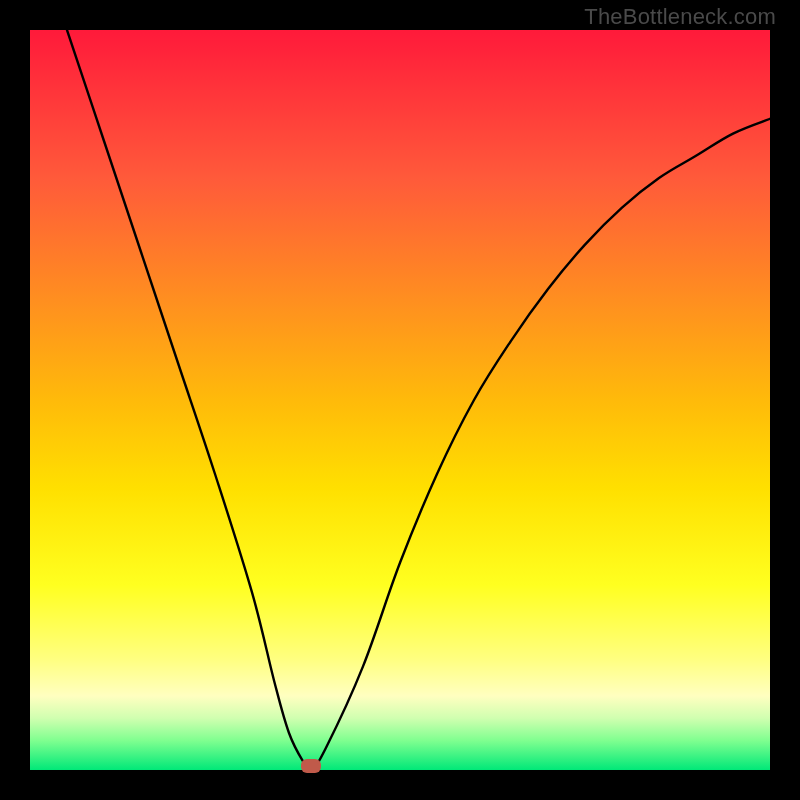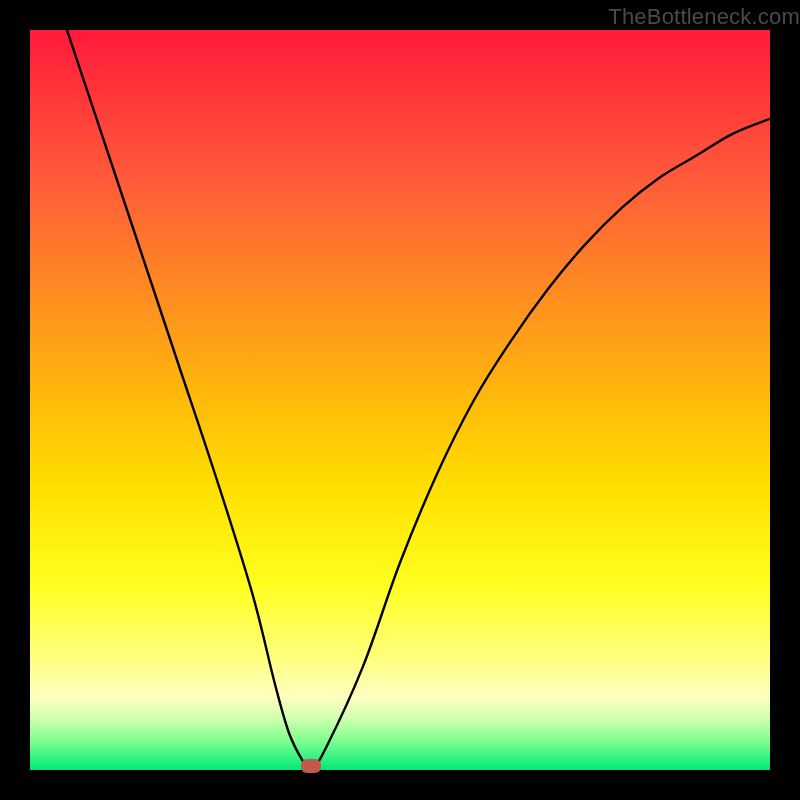--- a/index.html
+++ b/index.html
@@ -7,21 +7,21 @@
     width: 800px;
     height: 800px;
     background: #000;
     position: relative;
     font-family: Arial, sans-serif;
     overflow: hidden;
   }
   .watermark {
     position: absolute;
     top: 4px;
-    right: 0;
+    right: 24px;
     color: #4a4a4a;
     font-size: 22px;
     font-weight: 500;
     z-index: 10;
     letter-spacing: 0.2px;
   }
   .plot-area {
     position: absolute;
     left: 30px;
     top: 30px;

